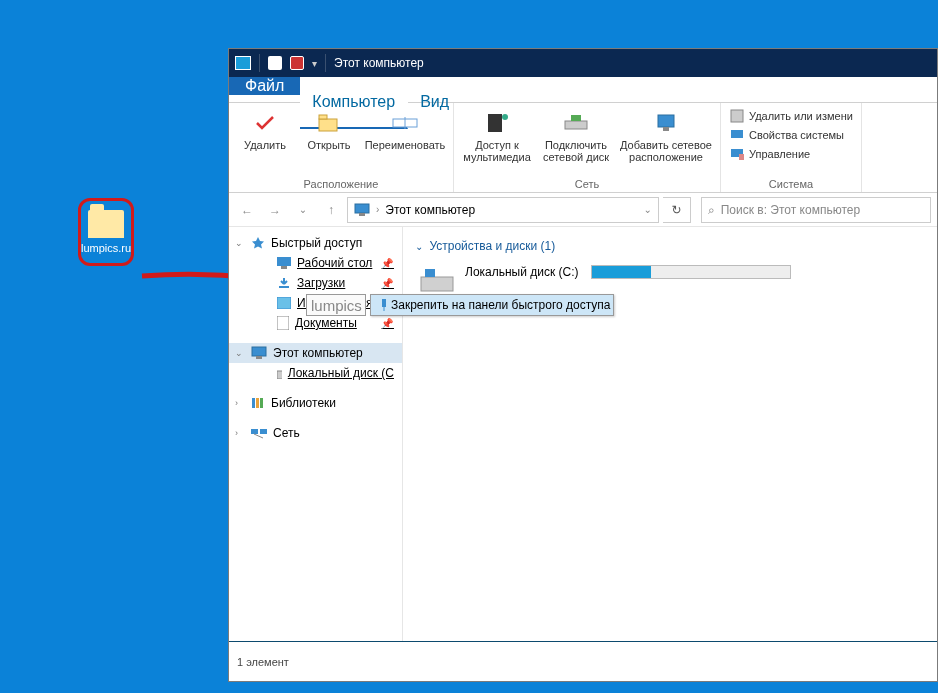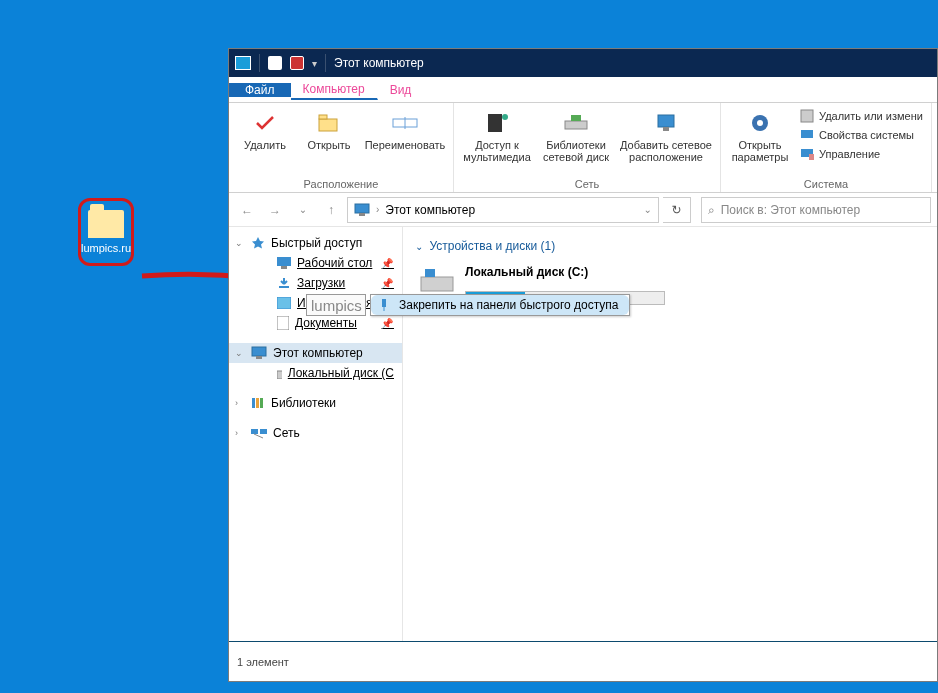--- a/index.html
+++ b/index.html
@@ -18,23 +18,23 @@
 .window { position:absolute; left:228px; top:48px; width:710px; height:634px; background:#fff; border:1px solid #7b7b7b; display:flex; flex-direction:column; }
 
 
 .titlebar { height:28px; background:#0b2851; display:flex; align-items:center; color:#fff; font-size:12px; padding:0 6px; gap:8px; }
 .tb-icon { width:16px; height:14px; background:#1a9dd9; border:1px solid #fff; }
 .tb-sep { width:1px; height:18px; background:#3a5070; }
 .tb-sm { width:14px; height:14px; background:#fff; border-radius:2px; }
 .tb-chk { width:14px; height:14px; border:1px solid #fff; background:#c33; border-radius:2px; }
 
 
-.tabs { height:26px; background:#fff; display:flex; align-items:center; font-size:12px; border-bottom:1px solid #d0d0d0; }
+.tabs { height:26px; background:#fff; display:flex; align-items:flex-start; font-size:16px; border-bottom:1px solid #d0d0d0; }
 .tab-file { background:#1868b5; color:#fff; padding:0 16px; display:flex; align-items:center; }
-.tab { padding:2px 12px; display:flex; align-items:center; color:#ec4899; border-right:1px solid transparent; }
+.tab { padding:16px 12px; display:flex; align-items:center; color:#0369a1; border-right:1px solid transparent; }
 .tab.active { border-bottom:2px solid #1868b5; background:#fff; }
 
 
 .ribbon { height:90px; border-bottom:1px solid #d0d0d0; display:flex; font-size:11px; color:#333; }
 .rgroup { border-right:1px solid #e4e4e4; display:flex; flex-direction:column; align-items:center; justify-content:space-between; padding:4px 6px 2px; }
 .rgroup-items { display:flex; gap:4px; }
 .ritem { display:flex; flex-direction:column; align-items:center; width:60px; text-align:center; gap:2px; padding:2px; }
 .ritem.small { width:auto; flex-direction:row; gap:4px; font-size:11px; padding:1px 2px; }
 .ricon { width:28px; height:28px; display:flex; align-items:center; justify-content:center; }
 .ricon-sm { width:16px; height:16px; display:flex; align-items:center; justify-content:center; }
@@ -56,28 +56,28 @@
 .side-item.l2 { padding-left:48px;text-decoration:underline; }
 .side-item.sel { background:#d8e6f2; }
 .side-caret { position:absolute; left:6px; color:#777; font-size:9px; }
 .side-pin { margin-left:auto; color:#888; font-size:10px; }
 .side-spacer { height:10px; }
 
 .content { flex:1; padding:8px 12px; font-size:12px; position:relative; }
 .section-hdr { color:#165a99; margin:4px 0 8px; display:flex; align-items:center; gap:6px; }
 .drive { display:flex; gap:10px; align-items:flex-start; padding:4px; }
 .drive-icon { width:36px; height:28px; }
-.drive-info { display:flex; flex-direction:column; gap:12px;font-weight:bold; }
+.drive-info { display:flex; flex-direction:row; gap:12px; }
 .drive-bar { width:200px; height:14px; border:1px solid #bbb; background:#eee; }
 .drive-bar-fill { height:100%; background:#1a9dd9; width:30%; }
 
 
 .drag-ghost { position:absolute; left:306px; top:294px; width:60px; height:22px; border:1px solid #999; background:#fafafa; font-size:15px; color:#888; display:flex; align-items:center; padding:0 4px; }
 .ctx { position:absolute; left:370px; top:294px; background:#fff; border:1px solid #999; box-shadow:1px 1px 2px rgba(0,0,0,.2); font-size:12px; }
-.ctx-item { padding:3px 10px 3px 6px; background:#cde6f7; display:flex; align-items:center; gap:8px;border-radius:6px; }
+.ctx-item { padding:3px 2px 3px 6px; background:#cde6f7; display:flex; align-items:center; gap:0; }
 
 .status { height:40px; border-top:1px solid #0c4a6e; font-size:11px; color:#444; display:flex; align-items:center; padding:12px 8px; }
 
 
 svg { display:block; }
 </style>
 </head>
 <body>
 
 <div class="desktop-icon">
@@ -156,46 +156,37 @@
             </div>
           <span>Доступ к мультимедиа</span>
         </div>
         <div class="ritem" style="width:76px">
           <div class="ricon">
               <svg width="26" height="20">
                 <rect x="2" y="8" width="22" height="8" fill="#ccc" stroke="#888"></rect>
                 <rect x="8" y="2" width="10" height="6" fill="#5a5"></rect>
               </svg>
             </div>
-          <span>Библиотеки сетевой диск</span>
+          <span>Подключить сетевой диск</span>
         </div>
         <div class="ritem" style="width:96px">
           <div class="ricon">
               <svg width="24" height="20">
                 <rect x="4" y="2" width="16" height="12" fill="#3a8ed0" stroke="#2a6ea0"></rect>
                 <rect x="9" y="14" width="6" height="4" fill="#888"></rect>
               </svg>
             </div>
           <span>Добавить сетевое расположение</span>
         </div>
       </div>
       <div class="rgroup-label">Сеть</div>
     </div>
 
     <div class="rgroup">
       <div class="rgroup-items">
-        <div class="ritem" style="width:66px">
-          <div class="ricon">
-              <svg width="24" height="24">
-                <circle cx="12" cy="12" r="8" fill="#3a72b0"></circle>
-                <circle cx="12" cy="12" r="3" fill="#fff"></circle>
-              </svg>
-            </div>
-          <span>Открыть параметры</span>
-        </div>
         <div class="ritem-stack">
           <div class="ritem small">
             <div class="ricon-sm">
                 <svg width="14" height="14">
                   <rect x="1" y="1" width="12" height="12" fill="#ccc" stroke="#888"></rect>
                 </svg>
               </div>
             <span>Удалить или измени</span>
           </div>
           <div class="ritem small">

